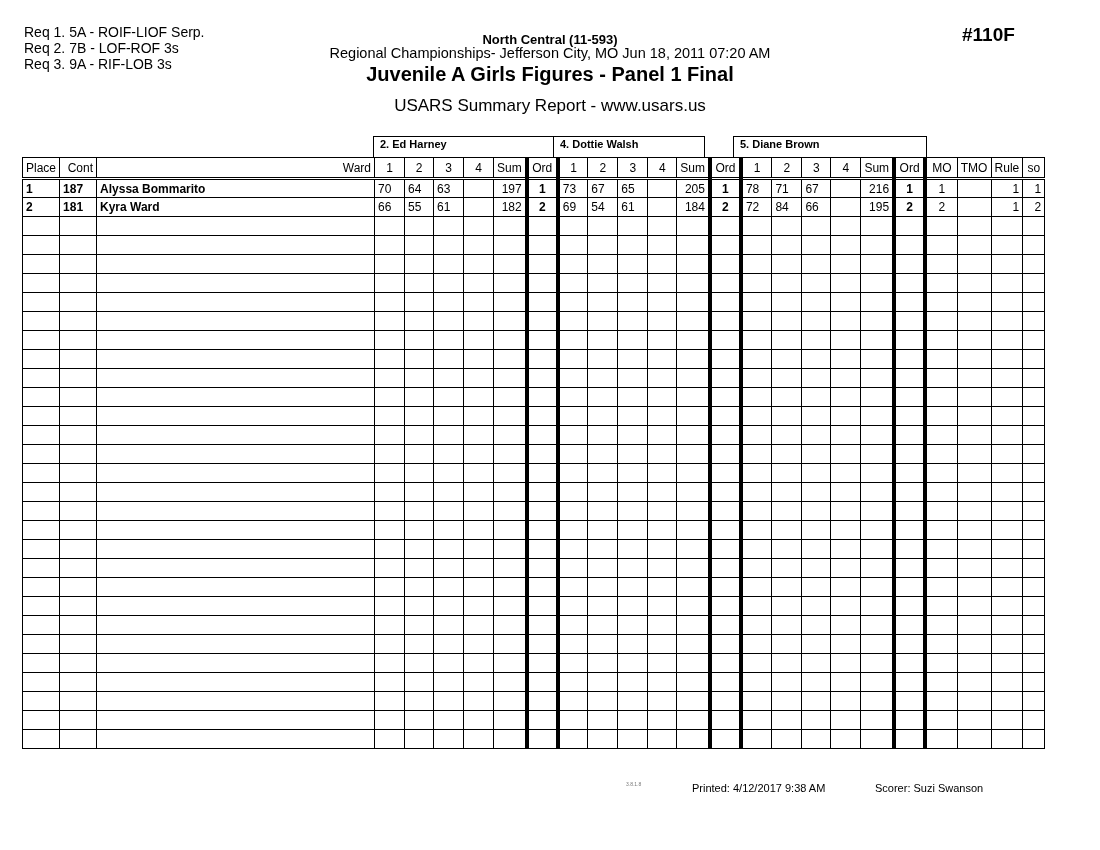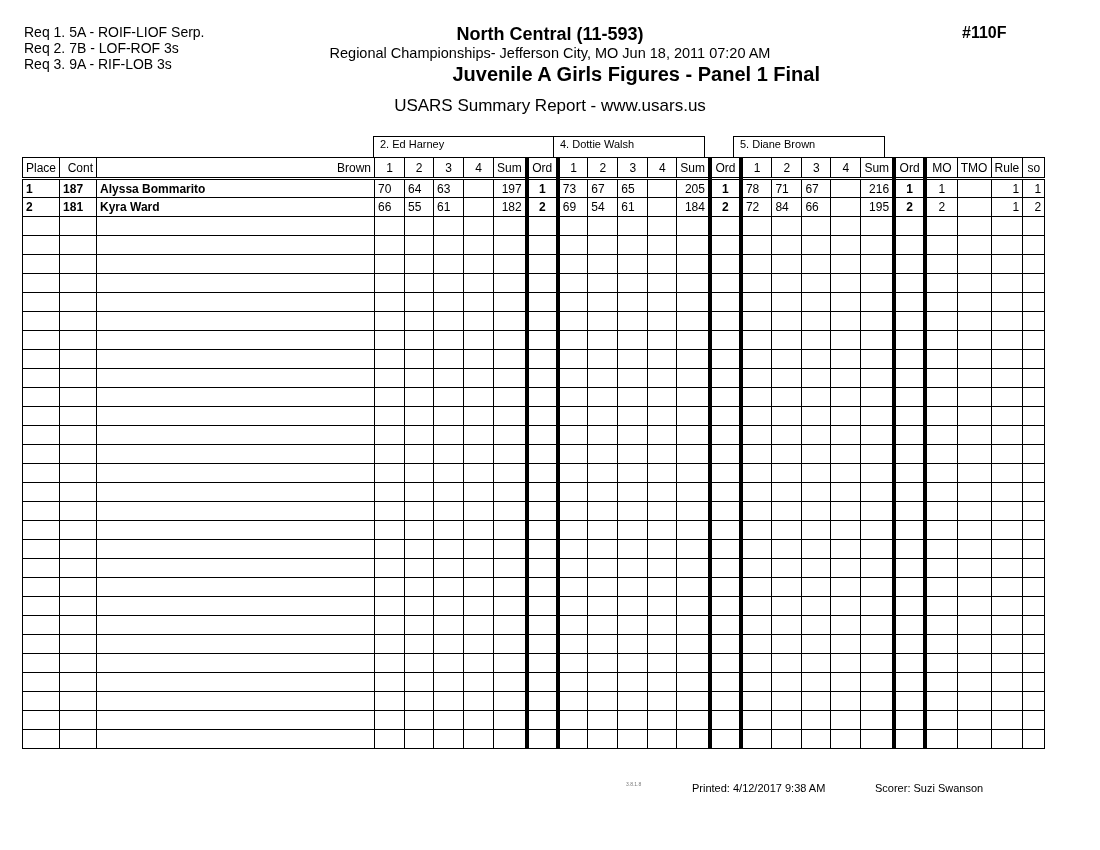--- a/index.html
+++ b/index.html
@@ -2,29 +2,29 @@
 <html><head>
 <meta charset="utf-8">
 <style>
   html, body { margin:0; padding:0; background:#fff; }
   body { width:1100px; height:850px; position:relative; overflow:hidden;
          font-family:"Liberation Sans", sans-serif; color:#000; }
   .abs { position:absolute; }
   .req { left:24px; font-size:14px; line-height:16px; }
   .req-list { top:24px; }
   .center { position:absolute; left:280px; width:540px; text-align:center; }
-  .t-main { top:24px; font-weight:bold; font-size:18px; }
+  .t-main { top:32px; font-weight:bold; font-size:13px; }
   .t-sub { top:45px; font-size:14.5px; }
-  .t-event { top:63px; font-weight:bold; font-size:20px;text-align:right; }
+  .t-event { top:63px; font-weight:bold; font-size:20px; }
   .t-report { top:96px; font-size:17px; }
-  .event-num { left:962px; top:24px; font-weight:bold; font-size:16px; }
+  .event-num { left:962px; top:24px; font-weight:bold; font-size:19px; }
 
   
   .judge-box { position:absolute; top:136px; height:21px; border:1px solid #000; border-bottom:none;
-               font-size:11px; line-height:14px; padding-left:6px; box-sizing:border-box; }
+               font-size:11px; line-height:14px; padding-left:6px; box-sizing:border-box;font-weight:bold; }
 
   table.grid { position:absolute; left:22px; top:157px; border-collapse:collapse; table-layout:fixed; }
   table.grid td, table.grid th { border:1px solid #000; height:19px; padding:0 3px; font-size:12px;
                                  white-space:nowrap; overflow:hidden; box-sizing:border-box; font-weight:normal; }
   table.grid thead th { text-align:center; border-bottom:3px double #000; height:21px; }
   table.grid thead th.left { text-align:right; }
   table.grid td.b { font-weight:bold; }
   table.grid td.c { text-align:center; }
   table.grid td.r { text-align:right; }
   table.grid .thick-l { border-left:4px solid #000; }
@@ -41,21 +41,21 @@
 </div>
 
 <div class="center t-main">North Central (11-593)</div>
 <div class="center t-sub">Regional Championships- Jefferson City, MO  Jun 18, 2011  07:20 AM</div>
 <div class="center t-event">Juvenile A Girls Figures - Panel 1 Final</div>
 <div class="center t-report">USARS Summary Report - www.usars.us</div>
 <div class="abs event-num">#110F</div>
 
 <div class="judge-box" style="left:373px;width:181px;">2.  Ed Harney</div>
 <div class="judge-box" style="left:553px;width:152px;">4.  Dottie Walsh</div>
-<div class="judge-box" style="left:733px;width:152px;">5.  Diane Brown</div>
+<div class="judge-box" style="left:733px;width:194px;">5.  Diane Brown</div>
 
 <table class="grid">
   <colgroup>
     <col style="width:36px">
       <col style="width:37px">
       <col style="width:278px">
     <col style="width:30px">
       <col style="width:29px">
       <col style="width:30px">
       <col style="width:30px">
@@ -75,21 +75,21 @@
       <col style="width:31px">
     <col style="width:32px">
       <col style="width:34px">
       <col style="width:31px">
       <col style="width:22px">
   </colgroup>
   <thead>
     <tr>
       <th class="left">Place</th>
       <th class="left">Cont</th>
-      <th class="left">Brown</th>
+      <th class="left">Ward</th>
 
       <th>1</th>
       <th>2</th>
       <th>3</th>
       <th>4</th>
       <th>Sum</th>
       <th class="thick-l">Ord</th>
 
       <th class="thick-l">1</th>
       <th>2</th>

